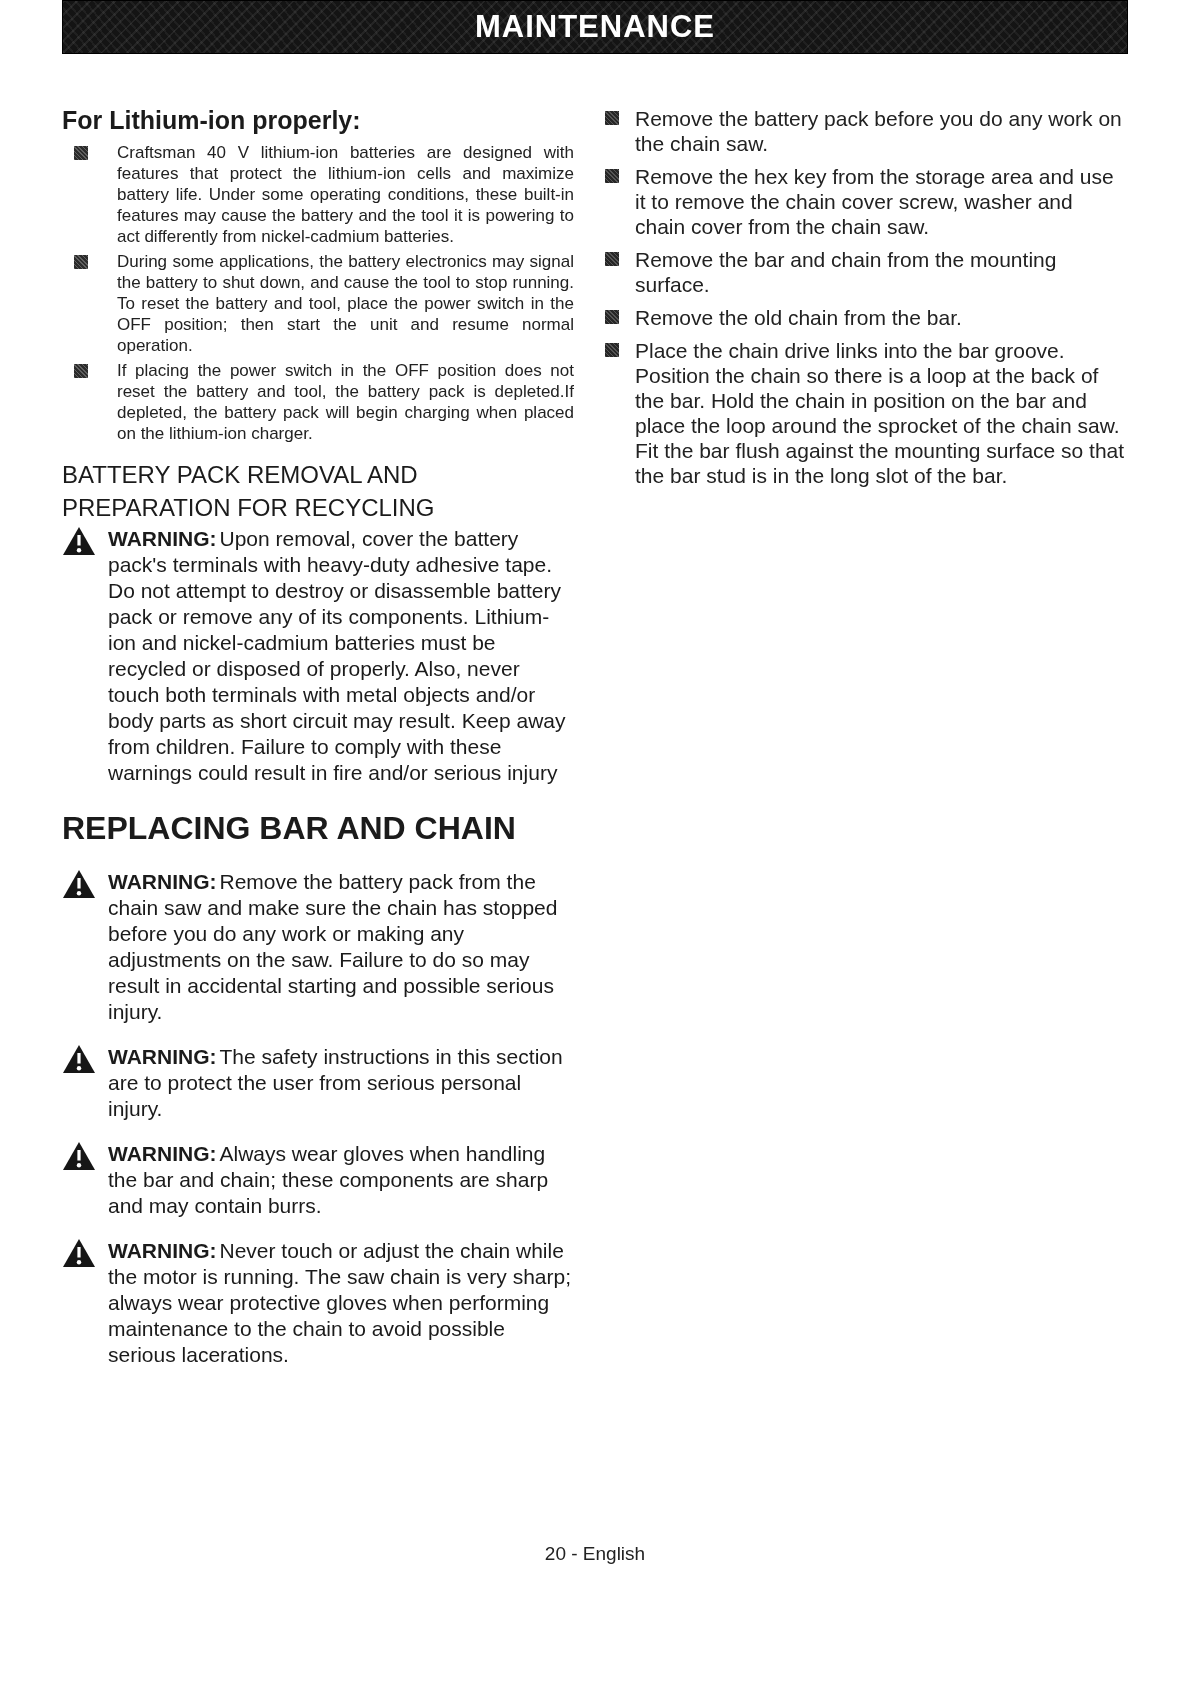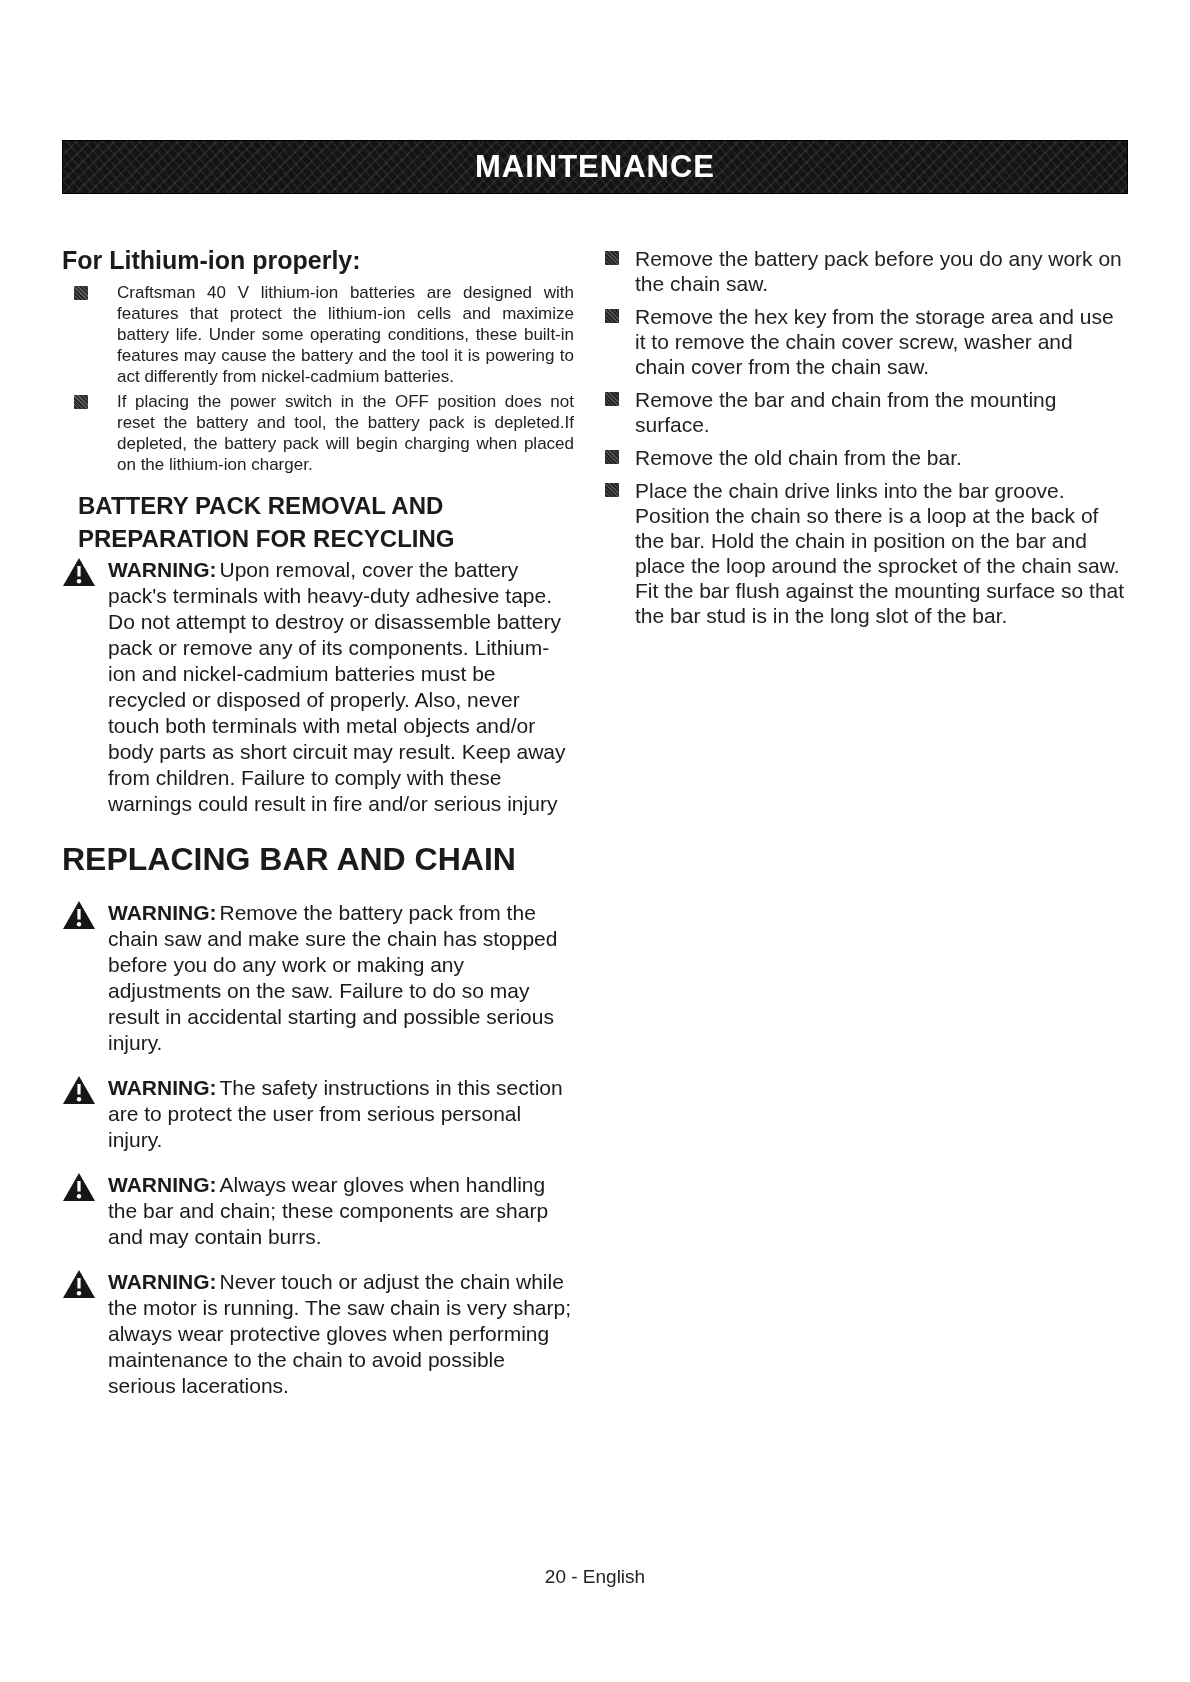--- a/index.html
+++ b/index.html
@@ -9,21 +9,20 @@
     height: 1682px;
     background: #ffffff;
     font-family: "Liberation Sans", sans-serif;
     color: #1b1b1b;
     overflow: hidden;
   }
   .content { margin: 0 62px; }
 
   
   .section-bar {
-    margin-top: 140px;
     height: 52px;
     background-color: #141414;
     background-image:
       repeating-linear-gradient(135deg, rgba(255,255,255,0.07) 0 2px, transparent 2px 9px),
       repeating-linear-gradient(50deg, rgba(255,255,255,0.05) 0 2px, transparent 2px 7px);
     border: 1px solid #000;
     display: flex;
     align-items: center;
     justify-content: center;
   }
@@ -63,23 +62,23 @@
   .sq {
     position: absolute;
     left: 12px;
     top: 4px;
     width: 14px;
     height: 14px;
     background: #2b2b2b;
     background-image: repeating-linear-gradient(45deg, rgba(255,255,255,0.25) 0 1px, transparent 1px 3px);
   }
   .sub-heading {
-    margin: 14px 0 2px 16px;
+    margin: 14px 0 2px 0;
     font-size: 24px;
-    font-weight: bold;
+    font-weight: normal;
     line-height: 33px;
     max-width: 440px;
   }
   .see-figure {
     margin: 0 0 4px 0;
     font-size: 21px;
     line-height: 26px;
   }
   .warning {
     position: relative;
@@ -122,21 +121,20 @@
 
   
   .footer {
     position: absolute;
     left: 0;
     right: 0;
     top: 1543px;
     text-align: center;
     font-size: 19px;
     color: #222;
-    margin-top: 23px;
   }
 </style>
 </head>
 <body>
 
 <div class="page">
   <div class="content">
 
     <div class="section-bar">
       <h1>MAINTENANCE</h1>
@@ -148,20 +146,21 @@
 
         <h2 class="lith-heading">For Lithium-ion properly:</h2>
 
         <ul class="sbullets">
           <li>
             <span class="sq"></span>
             <span>Craftsman 40 V lithium-ion batteries are designed with features that protect the lithium-ion cells and maximize battery life. Under some operating conditions, these built-in features may cause the battery and the tool it is powering to act differently from nickel-cadmium batteries.</span>
           </li>
           <li>
             <span class="sq"></span>
+            <span>During some applications, the battery electronics may signal the battery to shut down, and cause the tool to stop running. To reset the battery and tool, place the power switch in the OFF position; then start the unit and resume normal operation.</span>
           </li>
           <li>
             <span class="sq"></span>
             <span>If placing the power switch in the OFF position does not reset the battery and tool, the battery pack is depleted.If depleted, the battery pack will begin charging when placed on the lithium-ion charger.</span>
           </li>
         </ul>
 
         <h2 class="sub-heading">BATTERY PACK REMOVAL AND PREPARATION FOR RECYCLING</h2>
 
         <p class="warning">

